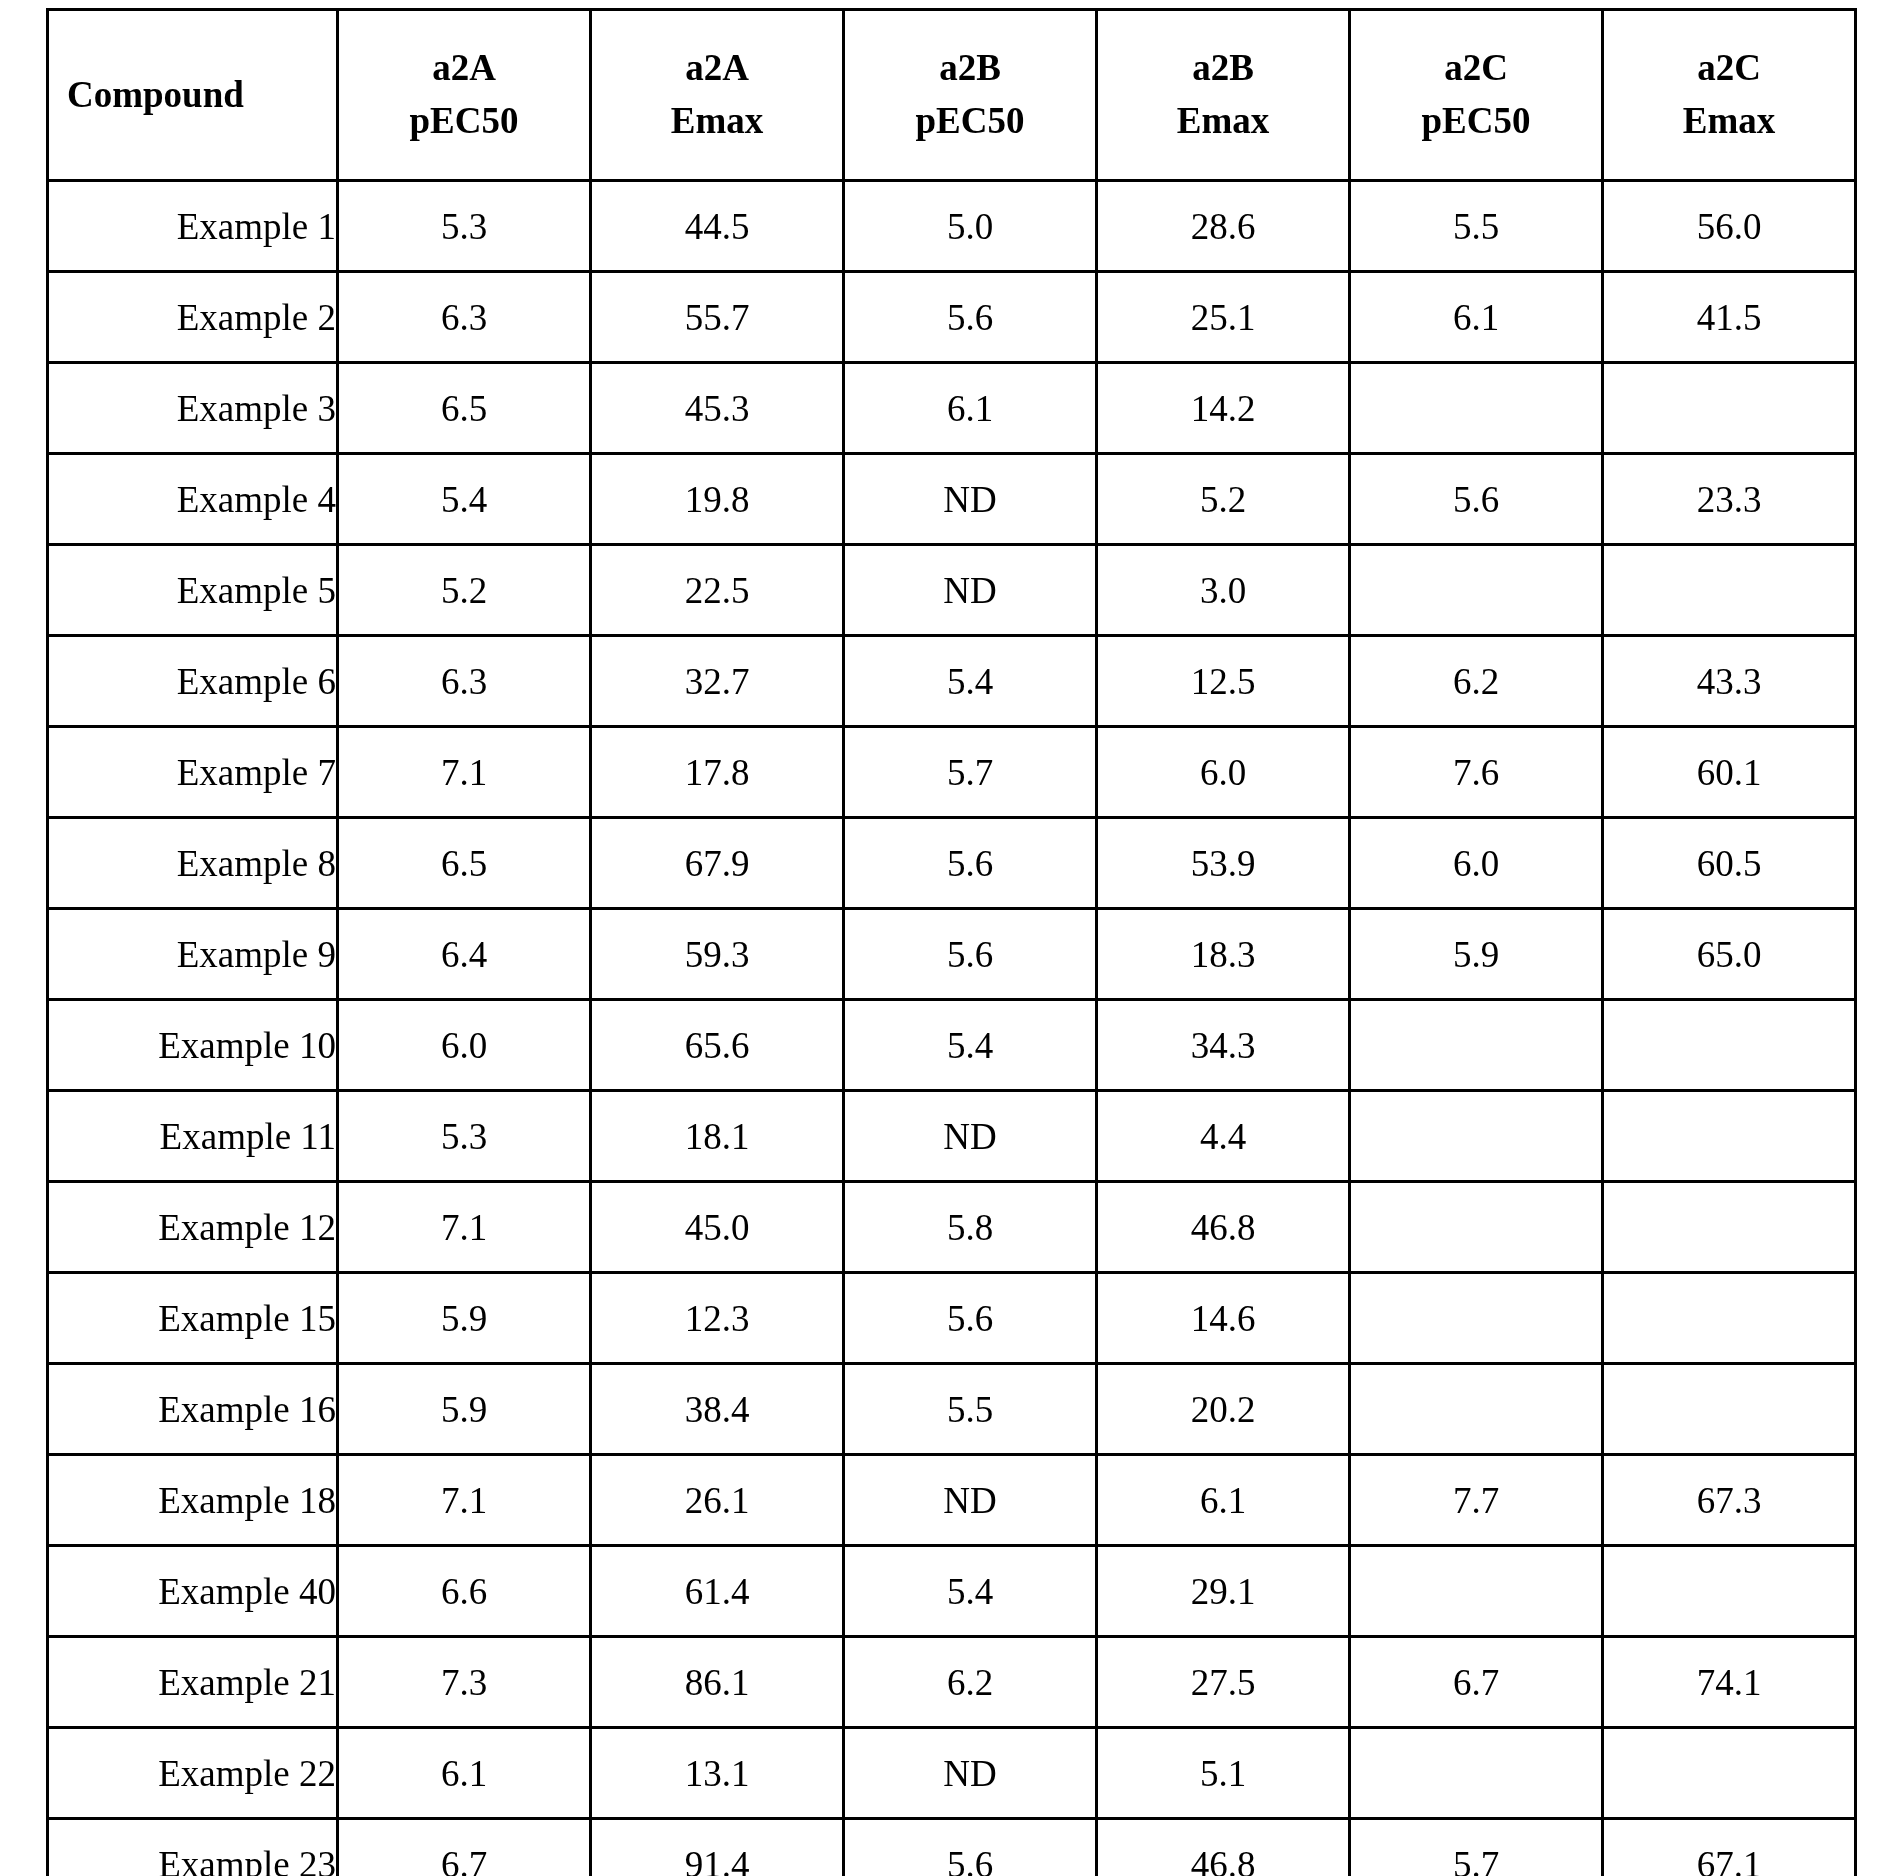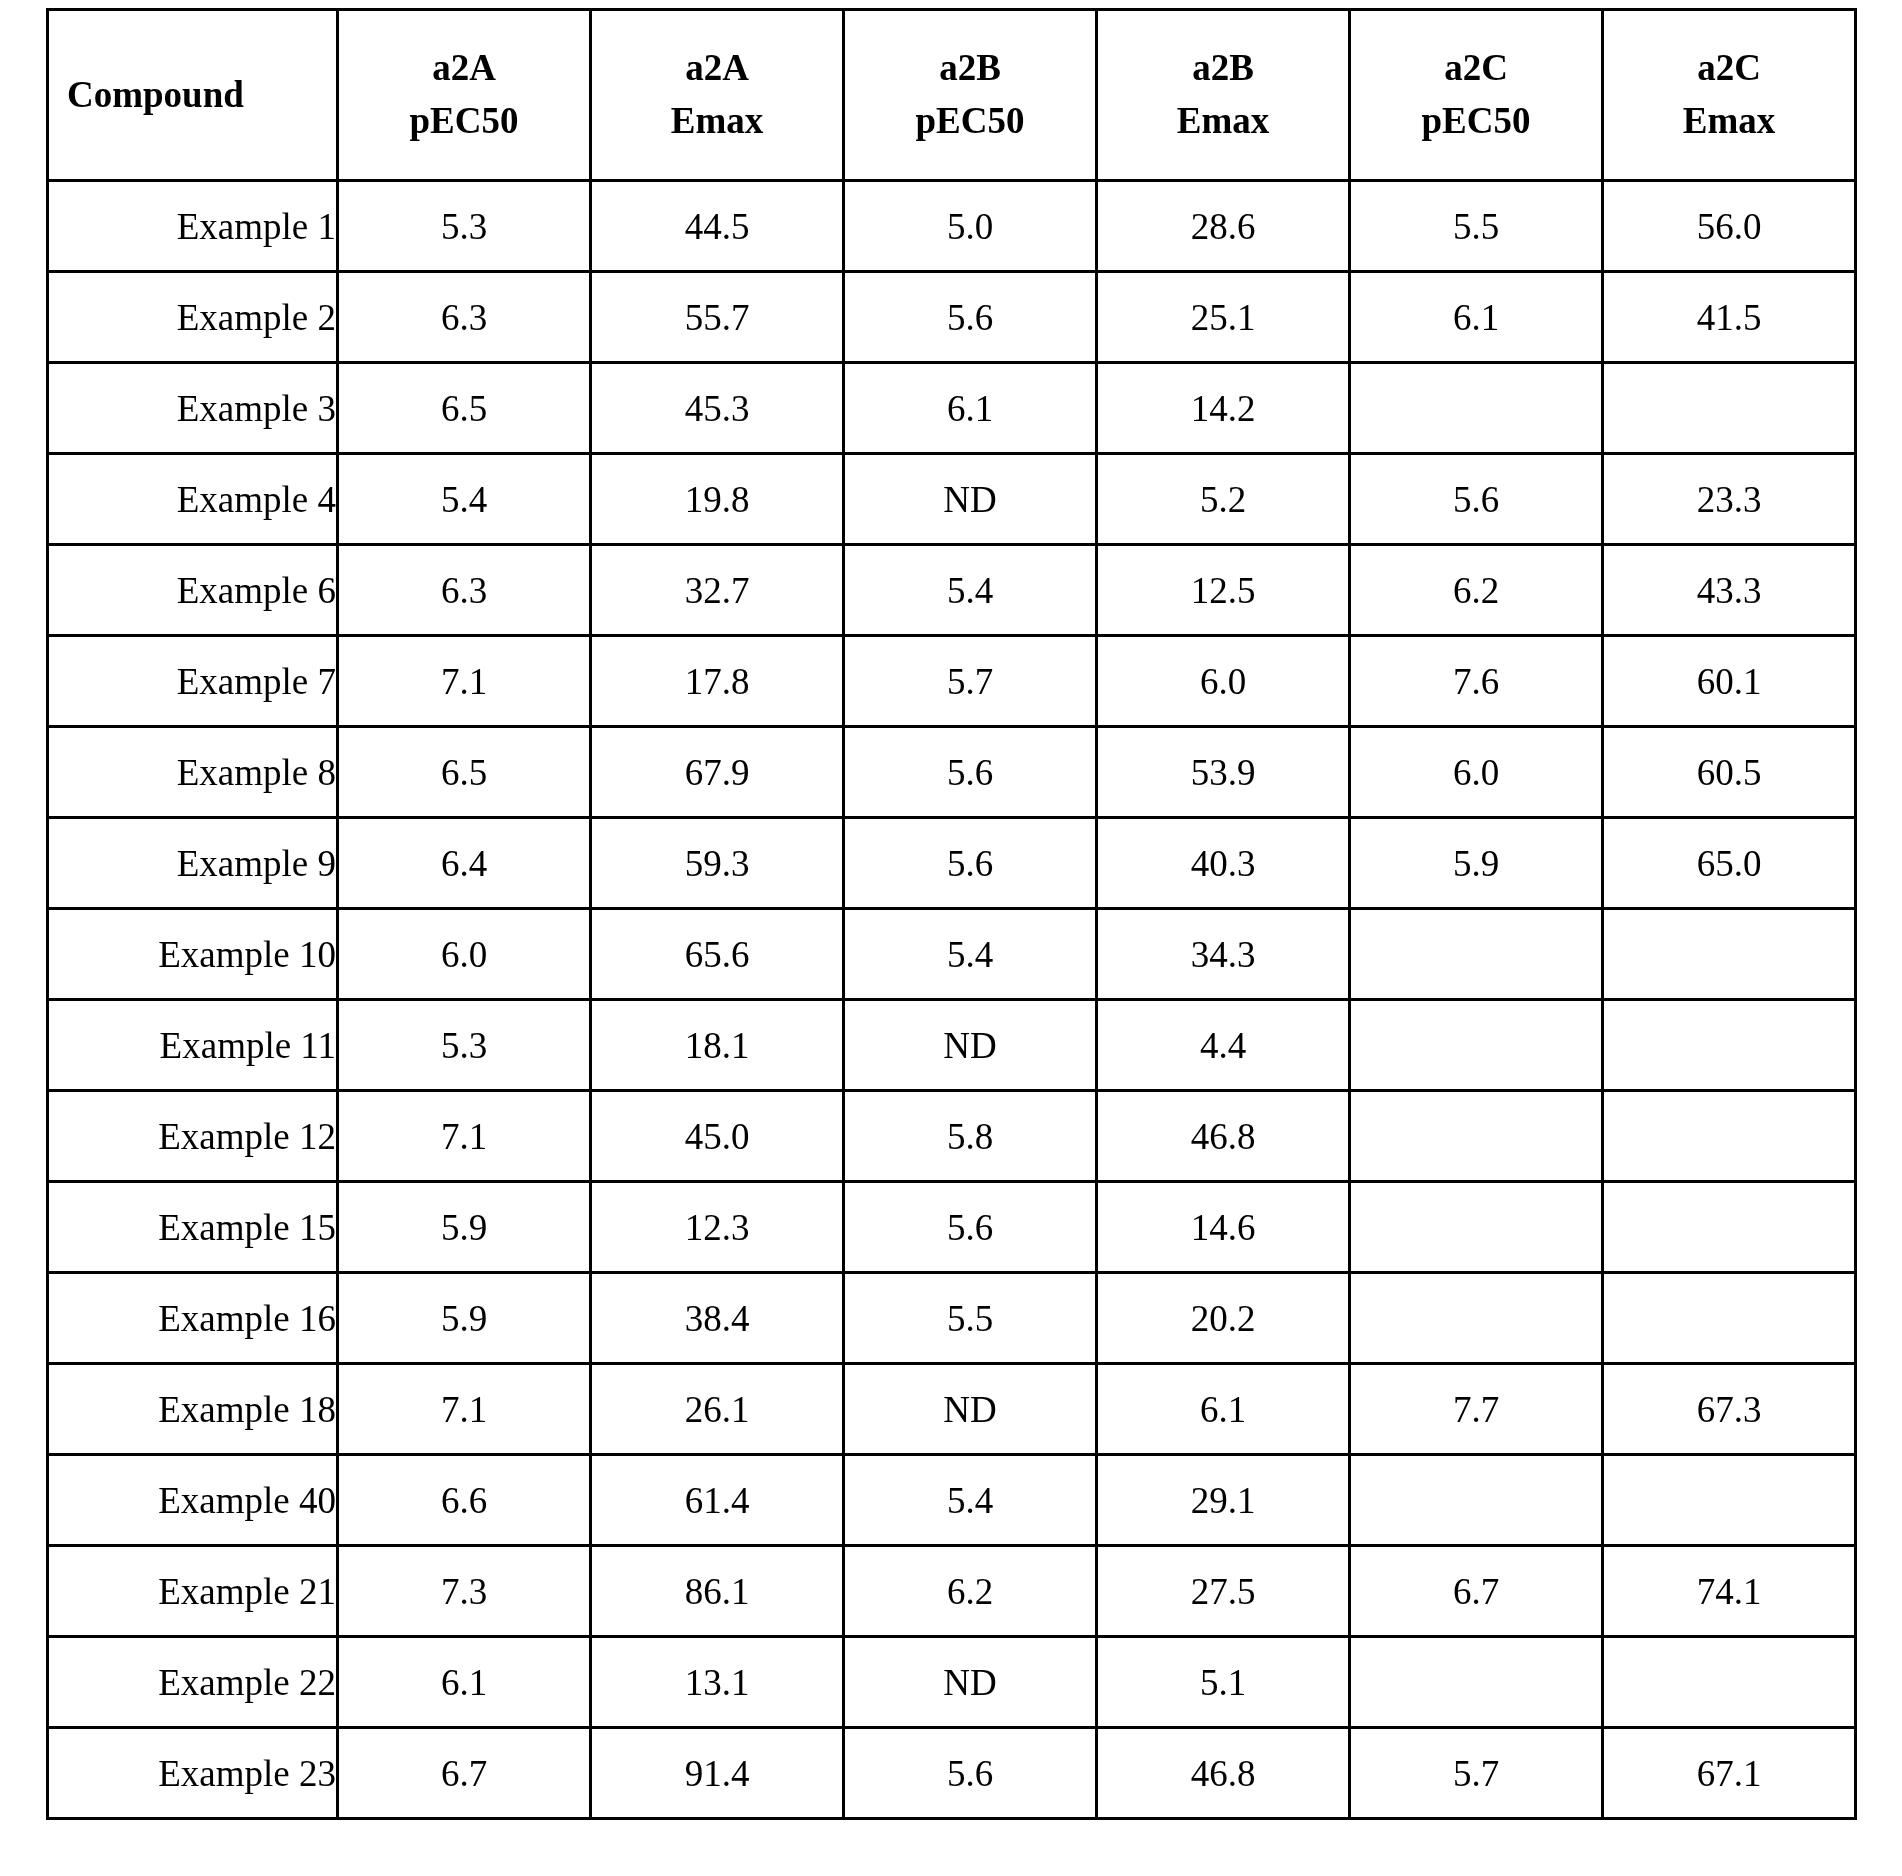--- a/index.html
+++ b/index.html
@@ -133,20 +133,29 @@
         <tr>
           <td class="compound-cell">Example 4</td>
           <td>5.4</td>
           <td>19.8</td>
           <td>ND</td>
           <td>5.2</td>
           <td>5.6</td>
           <td>23.3</td>
         </tr>
         <tr>
+          <td class="compound-cell">Example 5</td>
+          <td>5.2</td>
+          <td>22.5</td>
+          <td>ND</td>
+          <td>3.0</td>
+          <td></td>
+          <td></td>
+        </tr>
+        <tr>
           <td class="compound-cell">Example 6</td>
           <td>6.3</td>
           <td>32.7</td>
           <td>5.4</td>
           <td>12.5</td>
           <td>6.2</td>
           <td>43.3</td>
         </tr>
         <tr>
           <td class="compound-cell">Example 7</td>
@@ -164,21 +173,21 @@
           <td>5.6</td>
           <td>53.9</td>
           <td>6.0</td>
           <td>60.5</td>
         </tr>
         <tr>
           <td class="compound-cell">Example 9</td>
           <td>6.4</td>
           <td>59.3</td>
           <td>5.6</td>
-          <td>40.3</td>
+          <td>18.3</td>
           <td>5.9</td>
           <td>65.0</td>
         </tr>
         <tr>
           <td class="compound-cell">Example 10</td>
           <td>6.0</td>
           <td>65.6</td>
           <td>5.4</td>
           <td>34.3</td>
           <td></td>

